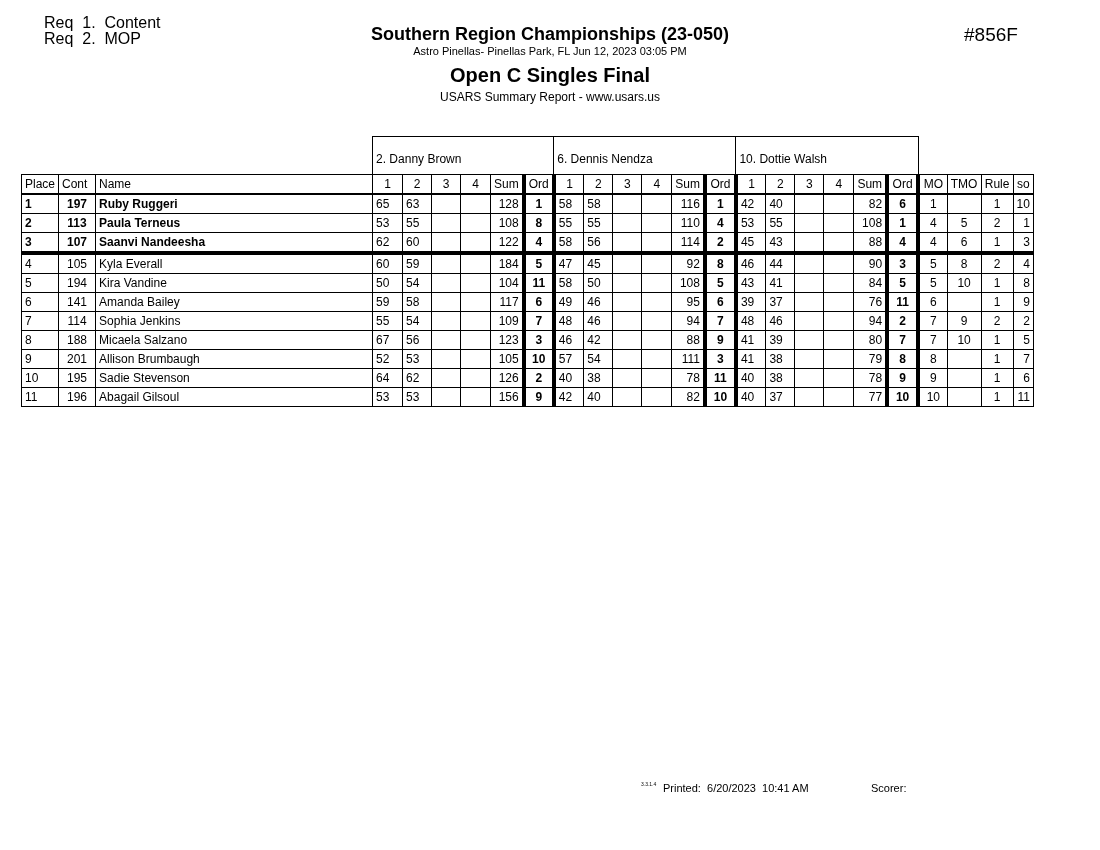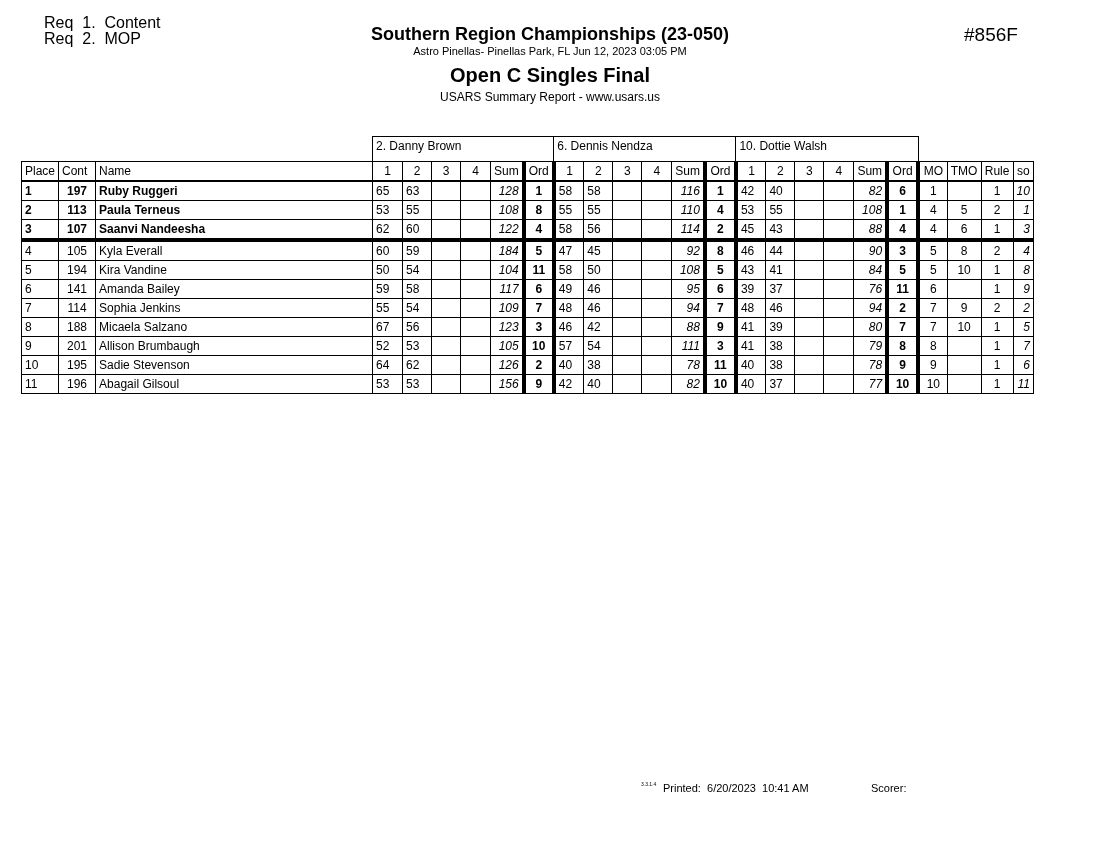--- a/index.html
+++ b/index.html
@@ -12,25 +12,25 @@
   .h-sub { top: 45px; font-size: 11px; }
   .h-event { top: 64px; font-size: 20px; font-weight: bold; }
   .h-report { top: 90px; font-size: 12px; }
   .rptno { position: absolute; left: 964px; top: 24px; font-size: 19px; font-weight: normal; }
 
   table.res { position: absolute; left: 21px; top: 136px; border-collapse: collapse;
               font-size: 12px; table-layout: fixed; }
   table.res td { border: 1px solid #000; height: 18px; padding: 0 3px; white-space: nowrap;
                  overflow: hidden; line-height: 18px; }
   table.res td.blank { border: none; }
-  table.res tr.judges td.judge { height: 22px; vertical-align: top; line-height: 14px; padding-top: 2px;
+  table.res tr.judges td.judge { height: 22px; vertical-align: top; line-height: 14px; padding-top: 15px;
                                  border-bottom: 1px solid #000; }
   table.res tr.colhead td { border-bottom: 2px solid #000; height: 18px; }
   td.c { text-align: center; }
-  td.r { text-align: right; font-style: italic; }
+  td.r { text-align: right; }
   td.l { text-align: left; }
   td.ord { font-weight: bold; text-align: center; border-right: 4px solid #000 !important; }
   td.sum { border-right: 4px solid #000 !important; }
   td.ordhead { text-align: center; border-right: 4px solid #000 !important; }
   tr.top td { font-weight: bold; }
   tr.top td.nb { font-weight: normal; }
   tr.sep td { border-bottom: 4px solid #000 !important; }
 
   .footer { position: absolute; top: 782px; font-size: 11px; white-space: pre; padding-left: 15px; }
   .f-code { left: 626px; top: 781px; font-size: 5px; }

